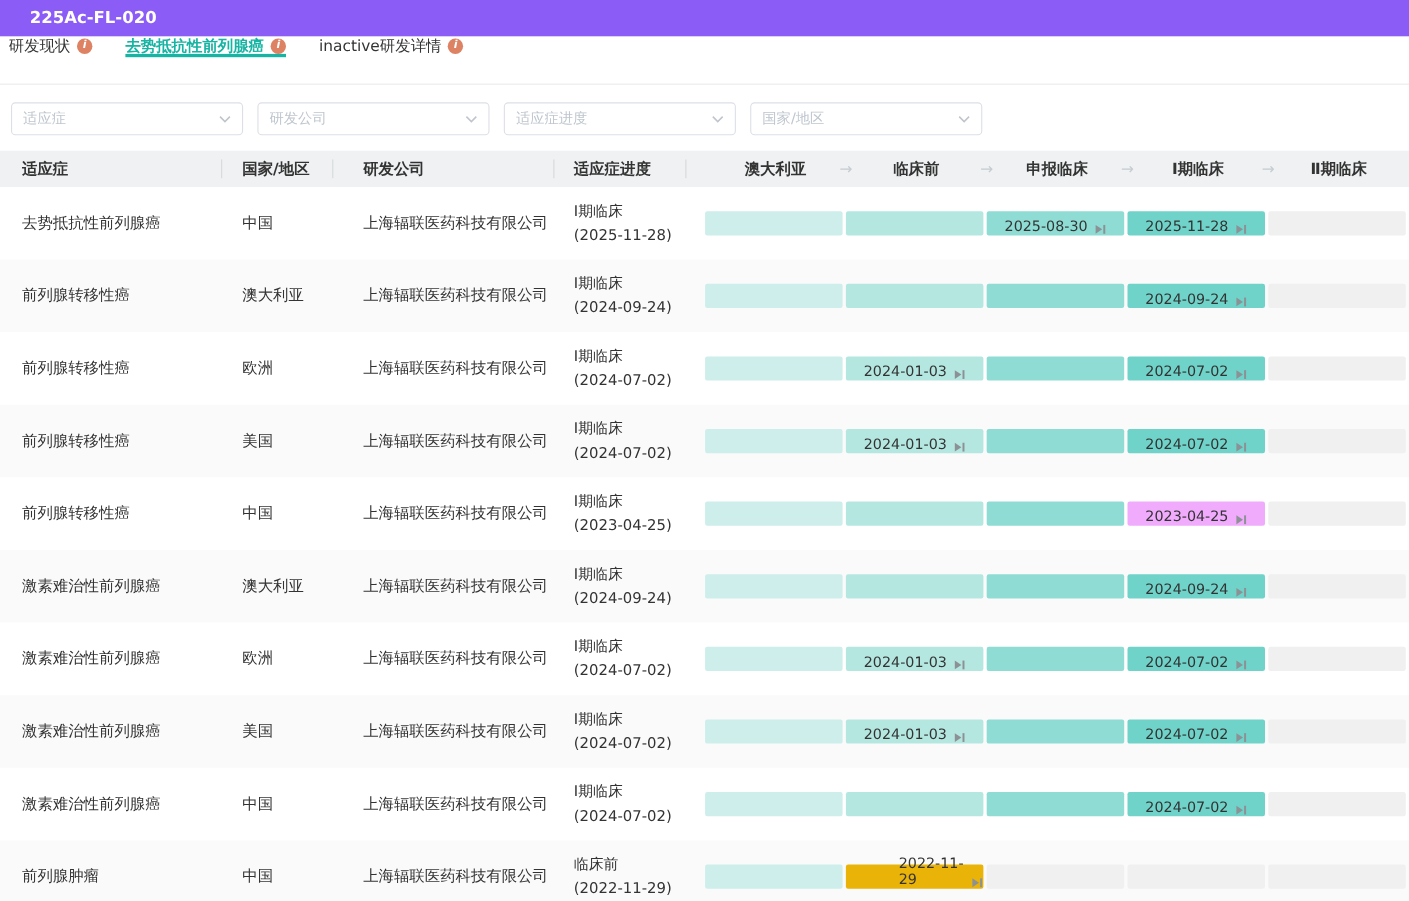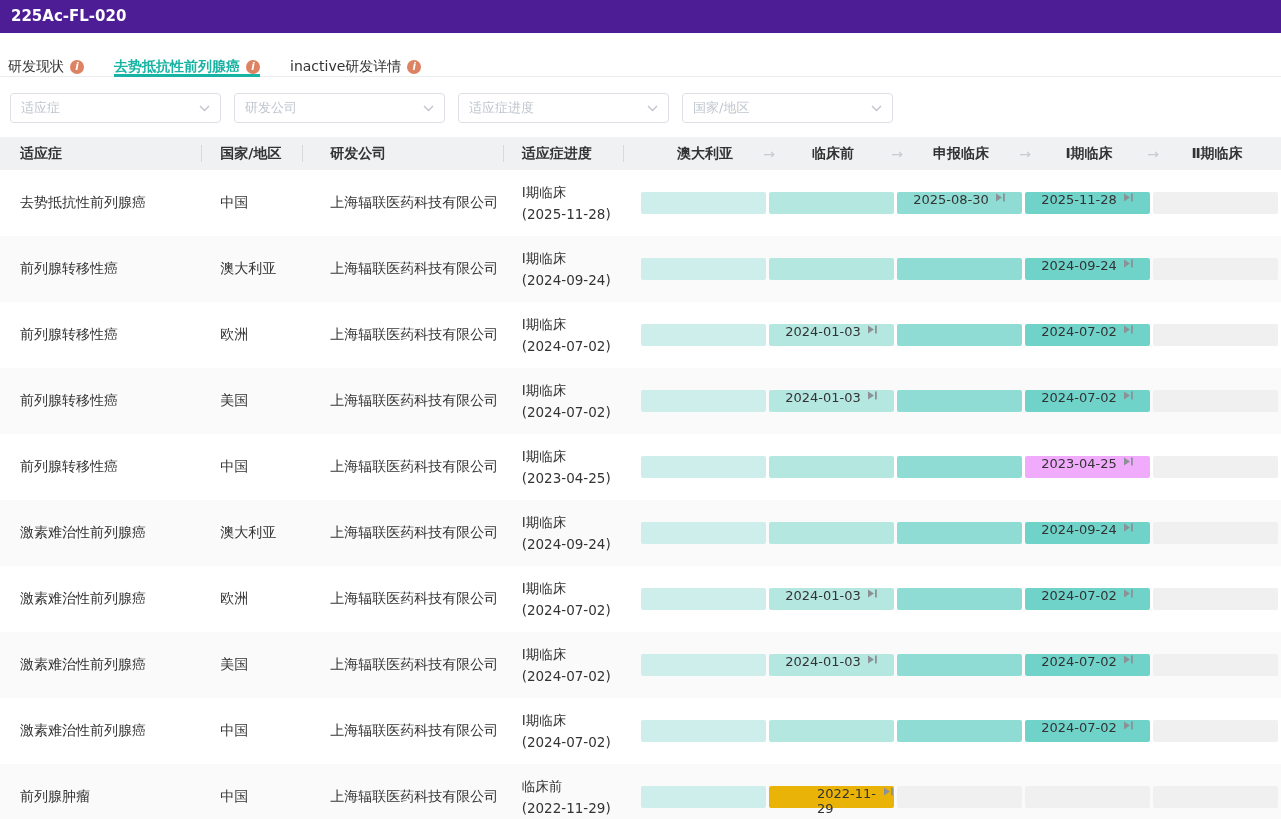--- a/index.html
+++ b/index.html
@@ -6,32 +6,32 @@
   html, body {
     width: 1281px; height: 819px;
     overflow: hidden;
     background: #fff;
     font-family: "DejaVu Sans", "Liberation Sans", sans-serif;
     color: #333;
   }
   
   .titlebar {
     height: 33px;
-    background: #4c1d95;
+    background: #8b5cf6;
     color: #fff;
     font-size: 15px;
     font-weight: bold;
     line-height: 33px;
-    padding-left: 11px;
+    padding-left: 27px;
   }
   
   .tabs {
     height: 44px;
     display: flex;
-    align-items: flex-end;
+    align-items: flex-start;
     border-bottom: 1px solid #e9ecec;
     padding-left: 8px;
   }
   .tab {
     display: flex;
     align-items: center;
     margin-right: 30px;
     position: relative;
     cursor: pointer;
     font-size: 14px;
@@ -139,21 +139,21 @@
     font-size: 13.5px;
     line-height: 22px;
   }
   .bars { display: flex; align-items: center; }
   .bar-slot { width: 128px; flex: 0 0 128px; }
   .bar {
     height: 22px;
     width: 125px;
     border-radius: 2px;
     display: flex;
-    align-items: flex-start;
+    align-items: flex-end;
     justify-content: center;
     gap: 6px;
     font-size: 13px;
     color: #333;
   }
   .step-icon { display: inline-flex; align-items: center; cursor: pointer; }
 </style>
 </head>
 <body>
 

